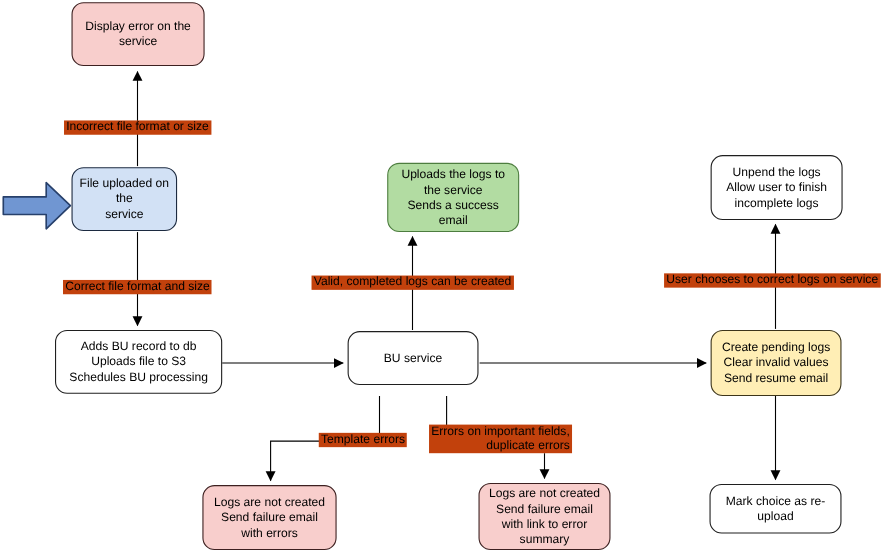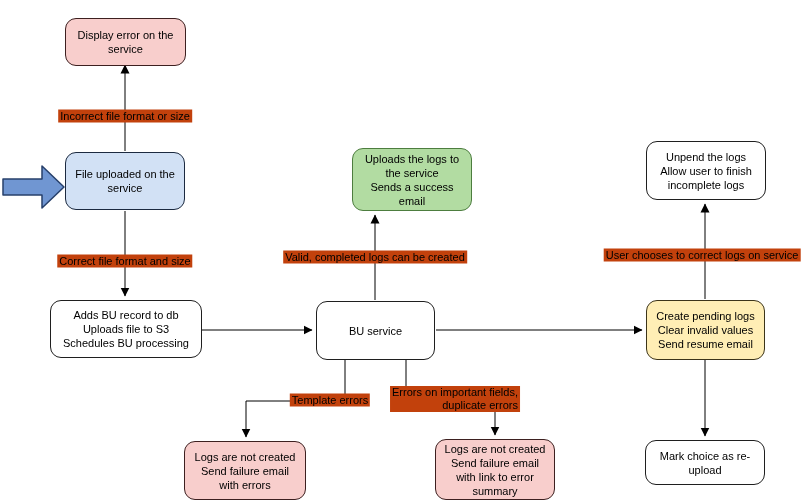--- a/index.html
+++ b/index.html
@@ -74,31 +74,31 @@
     <path d="M202,330 L312,330" stroke="#000" fill="none" marker-end="url(#arrow)"></path>
     <path d="M375,300 L375,215" stroke="#000" fill="none" marker-end="url(#arrow)"></path>
     <path d="M436,330 L642,330" stroke="#000" fill="none" marker-end="url(#arrow)"></path>
     <path d="M345,360 L345,401 L246,401 L246,437" stroke="#000" fill="none" marker-end="url(#arrow)"></path>
     <path d="M406,360 L406,387" stroke="#000" fill="none"></path>
     <path d="M495,412 L495,435" stroke="#000" fill="none" marker-end="url(#arrow)"></path>
     <path d="M705,299 L705,204" stroke="#000" fill="none" marker-end="url(#arrow)"></path>
     <path d="M705,360 L705,436" stroke="#000" fill="none" marker-end="url(#arrow)"></path>
   </svg>
 
-  <div class="node pink" style="left:65px; top:18px; width:121px; height:48px;">Display error on the
+  <div class="node pink" style="left:65px; top:2px; width:121px; height:58px;">Display error on the
 service</div>
 
-  <div class="node blue" style="left:65px; top:152px; width:120px; height:58px;">File uploaded on the
+  <div class="node blue" style="left:65px; top:152px; width:96px; height:58px;">File uploaded on the
 service</div>
 
   <div class="node white" style="left:50px; top:300px; width:152px; height:58px;">Adds BU record to db
 Uploads file to S3
 Schedules BU processing</div>
 
-  <div class="node white" style="left:316px; top:301px; width:119px; height:59px;">BU service</div>
+  <div class="node white" style="left:316px; top:301px; width:119px; height:49px;">BU service</div>
 
   <div class="node green" style="left:316px; top:148px; width:120px; height:63px;margin-left:36px;">Uploads the logs to
 the service
 Sends a success
 email</div>
 
   <div class="node pink" style="left:184px; top:441px; width:122px; height:59px;">Logs are not created
 Send failure email
 with errors</div>
 

